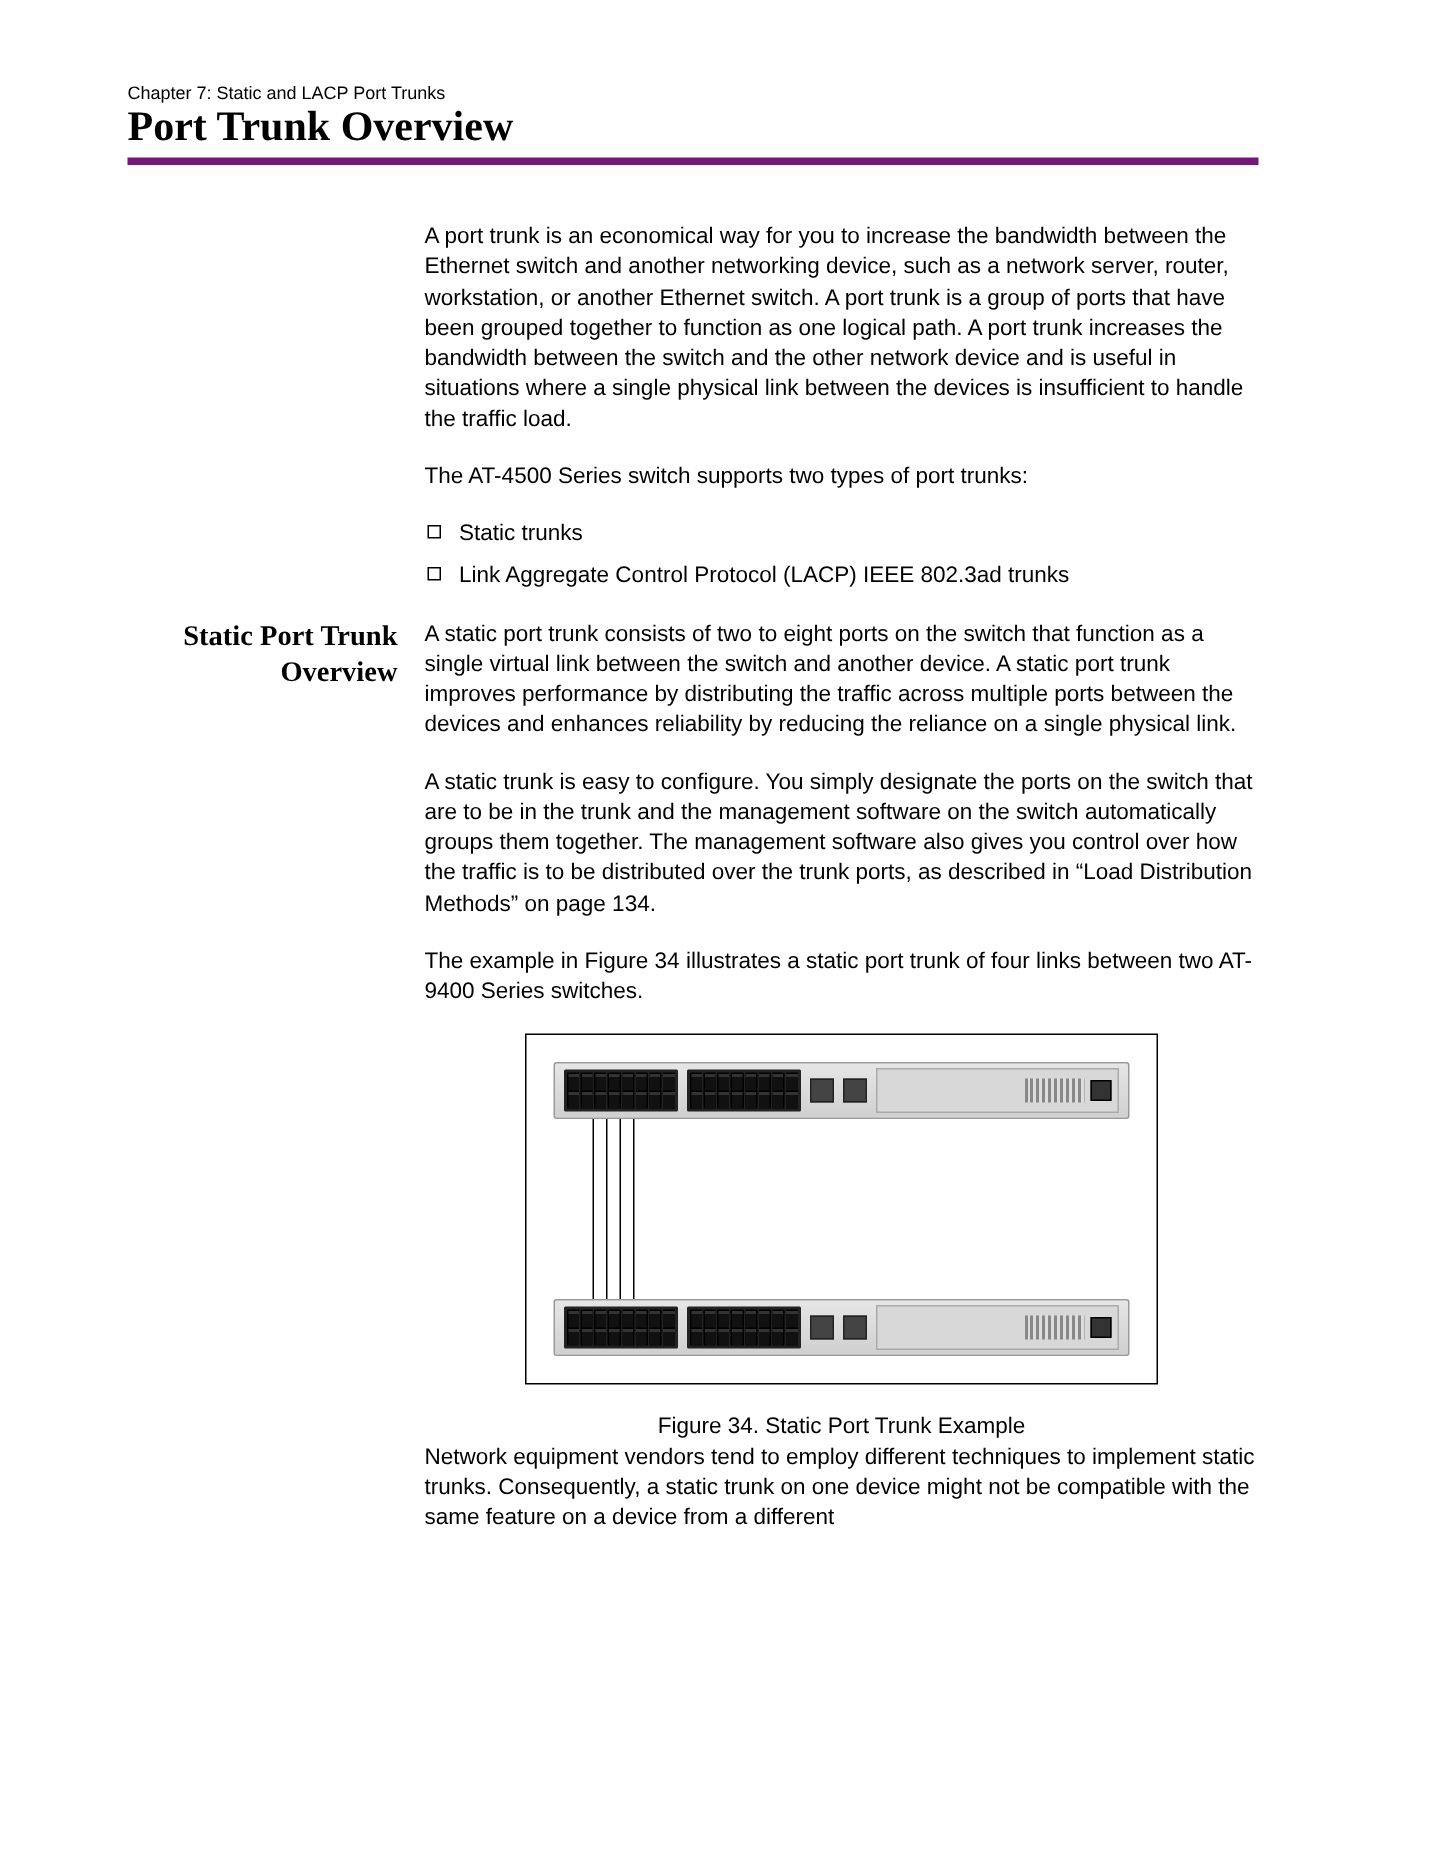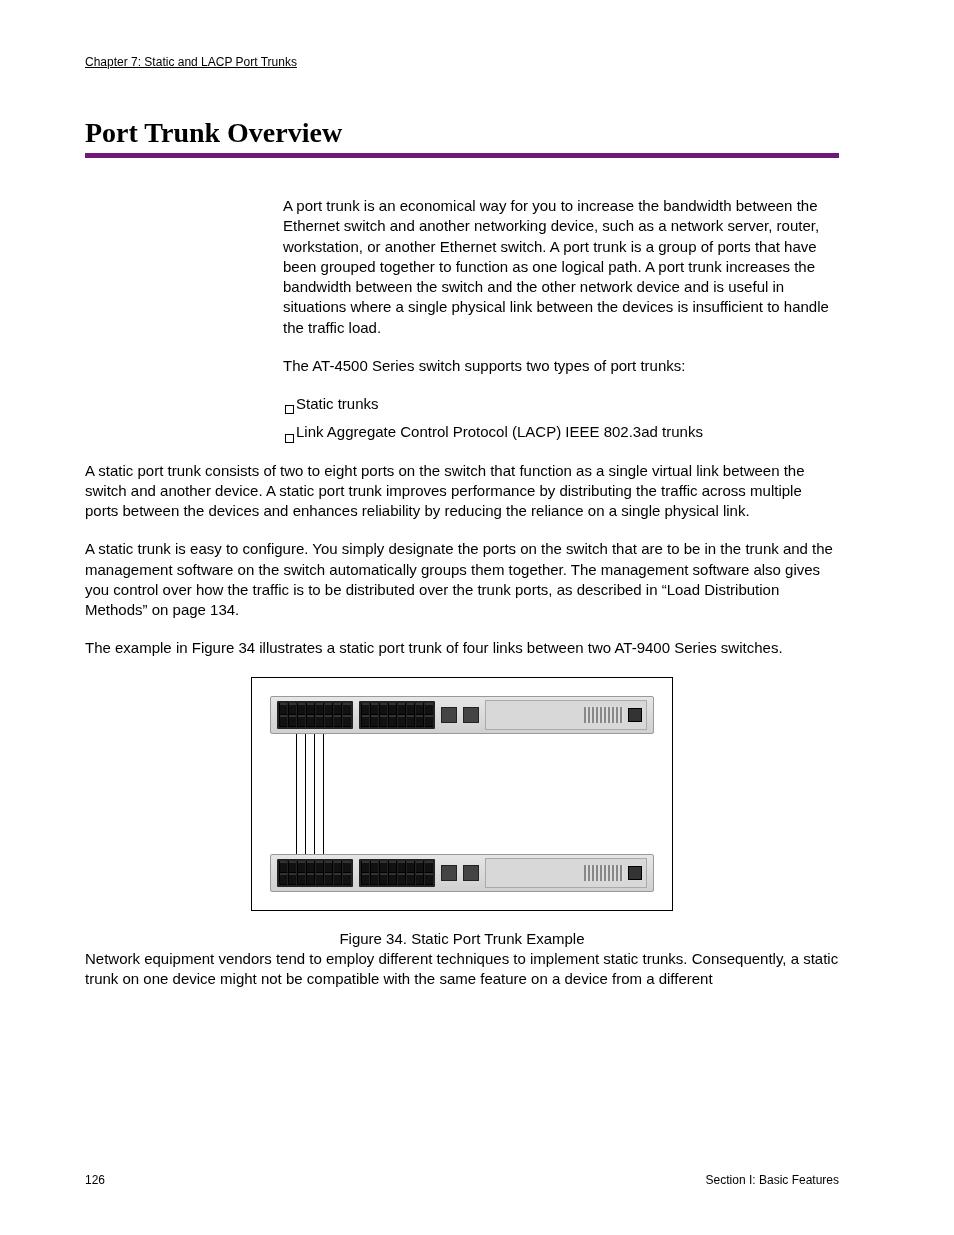--- a/index.html
+++ b/index.html
@@ -11,22 +11,20 @@
   }
   .page {
     width: 954px;
     height: 1235px;
     position: relative;
     box-sizing: border-box;
     padding: 55px 115px 0 85px;
   }
   .chapter-header {
     font-size: 12px;
-    margin-bottom: 48px;
-    text-decoration: underline;
   }
   .main-heading {
     font-family: "Times New Roman", Times, serif;
     font-size: 28px;
     font-weight: bold;
     border-bottom: 5px solid #701a75;
     padding-bottom: 4px;
     margin-bottom: 38px;
   }
   .content-wrap {
@@ -50,22 +48,22 @@
     line-height: 1.35;
   }
   .para {
     margin-bottom: 18px;
   }
   .bullet-list {
     margin-bottom: 18px;
   }
   .bullet-row {
     display: flex;
-    align-items: flex-end;
-    gap: 2px;
+    align-items: flex-start;
+    gap: 12px;
     margin-bottom: 8px;
     padding-left: 2px;
   }
   .bullet-square {
     width: 9px;
     height: 9px;
     border: 1px solid #000;
     flex-shrink: 0;
     margin-top: 4px;
     box-sizing: border-box;
@@ -192,20 +190,26 @@
         </div>
         <div class="bullet-row">
           <div class="bullet-square"></div>
           <div>Link Aggregate Control Protocol (LACP) IEEE 802.3ad trunks</div>
         </div>
       </div>
     </div>
   </div>
 
   <div class="content-wrap">
+    <div class="side-col">
+      <div class="side-heading">
+        <span>Static Port Trunk</span><br>
+        <span>Overview</span>
+      </div>
+    </div>
     <div class="body-col">
       <div class="para">A static port trunk consists of two to eight ports on the switch that function as a single virtual link between the switch and another device. A static port trunk improves performance by distributing the traffic across multiple ports between the devices and enhances reliability by reducing the reliance on a single physical link.</div>
       <div class="para">A static trunk is easy to configure. You simply designate the ports on the switch that are to be in the trunk and the management software on the switch automatically groups them together. The management software also gives you control over how the traffic is to be distributed over the trunk ports, as described in “Load Distribution Methods” on page 134.</div>
       <div class="para">The example in Figure 34 illustrates a static port trunk of four links between two AT-9400 Series switches.</div>
 
       <div class="figure-box">
         <div class="switch top">
           <div class="port-block w8">
             <div class="port">
                 <div></div>
@@ -364,18 +368,14 @@
           <div style="left:27px"></div>
         </div>
       </div>
 
       <div class="caption">Figure 34. Static Port Trunk Example</div>
 
       <div class="para">Network equipment vendors tend to employ different techniques to implement static trunks. Consequently, a static trunk on one device might not be compatible with the same feature on a device from a different</div>
     </div>
   </div>
 
-  <div class="footer">
-    <span>126</span>
-    <span>Section I: Basic Features</span>
-  </div>
 
 </div>
 
 </body></html>

